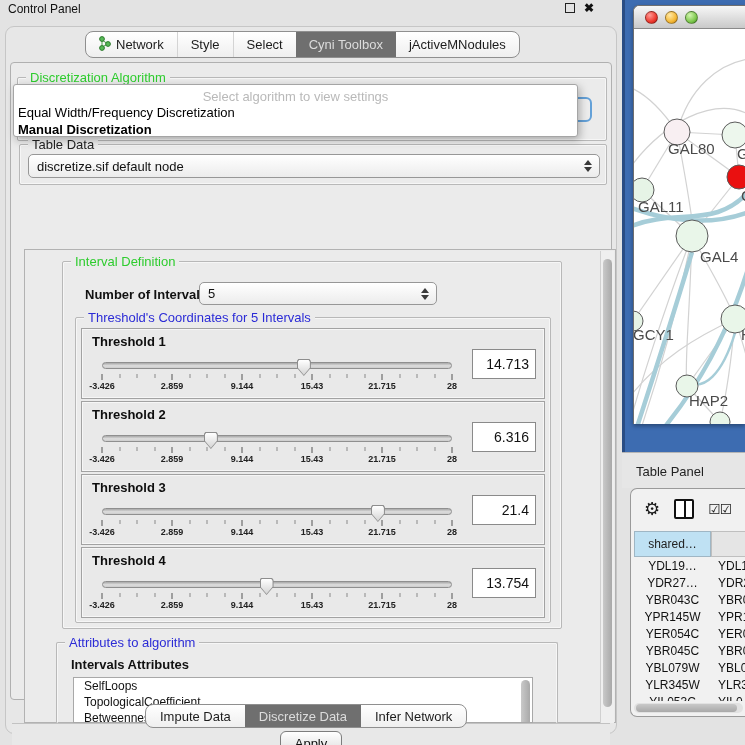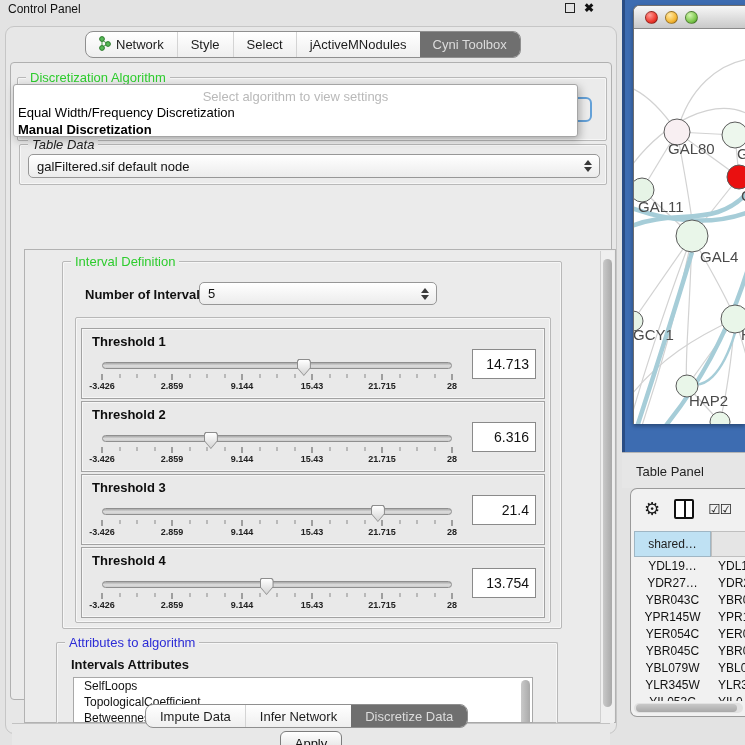--- a/index.html
+++ b/index.html
@@ -28,21 +28,21 @@
   .tab.sel + .tab { border-left:none; }
 
   .content-panel { position:absolute; left:10px; top:62px; width:602px; height:638px;
                    background:#ebebeb; border:1px solid #b0b0b0; border-radius:4px; }
 
   
   .group { position:absolute; border:1px solid #b8b8b8; border-radius:2px;
            box-shadow:inset 0 0 0 1px rgba(255,255,255,.55); }
   .group-label { position:absolute; top:-8px; left:8px; background:#ebebeb; padding:0 4px;
                  font-size:13px; white-space:nowrap; }
-  .lbl-green { color:#2ecc2e; } .lbl-blue { color:#2b2bd6; } .lbl-black { color:#222;font-style:italic; }
+  .lbl-green { color:#2ecc2e; } .lbl-blue { color:#2b2bd6; } .lbl-black { color:#222; }
 
   
   .combo { position:absolute; background:linear-gradient(#ffffff,#ececec); border:1px solid #979797;
            border-radius:5px; display:flex; align-items:center; font-size:13px; color:#111;
            padding-left:8px; }
   .combo .spin { margin-left:auto; margin-right:7px; display:flex; flex-direction:column; gap:2px; }
   .arr-up { width:0; height:0; border-left:4px solid transparent; border-right:4px solid transparent; border-bottom:5px solid #3a3a3a; }
   .arr-dn { width:0; height:0; border-left:4px solid transparent; border-right:4px solid transparent; border-top:5px solid #3a3a3a; }
 
   
@@ -169,38 +169,38 @@
           </svg>
         </span>
         <span>Network</span>
       </div>
       <div class="tab">
           <span>Style</span>
         </div>
       <div class="tab">
           <span>Select</span>
         </div>
+      <div class="tab sel">
+          <span>Cyni Toolbox</span>
+        </div>
       <div class="tab">
           <span>jActiveMNodules</span>
-        </div>
-      <div class="tab sel">
-          <span>Cyni Toolbox</span>
         </div>
     </div>
 
     <div class="content-panel">
 
       <div class="group" style="left:6px; top:14px; width:590px; height:64px;">
         <span class="group-label lbl-green">Discretization Algorithm</span>
       </div>
 
       <div class="group" style="left:8px; top:81px; width:588px; height:41px;">
         <span class="group-label lbl-black">Table Data</span>
         <div class="combo" style="left:8px; top:9px; width:572px; height:24px;">
-          <span>galFiltered.sif default node</span>
+          <span>discretize.sif default node</span>
           <span class="spin">
               <i class="arr-up"></i>
               <i class="arr-dn"></i>
             </span>
         </div>
       </div>
 
       <div class="scroll-region">
 
         <div class="group" style="left:37px; top:11px; width:500px; height:368px;">
@@ -209,20 +209,21 @@
           <span class="num-label" style="left:22px; top:25px;">Number of Intervals</span>
           <div class="combo" style="left:136px; top:20px; width:238px; height:23px;">
             <span>5</span>
             <span class="spin">
                 <i class="arr-up"></i>
                 <i class="arr-dn"></i>
               </span>
           </div>
 
           <div class="group" style="left:12px; top:55px; width:476px; height:306px;">
+            <span class="group-label lbl-blue">Threshold's Coordinates for 5 Intervals</span>
             <div id="threshold-list" style="position:absolute; left:0; top:10px;">
                 <div class="threshold-panel">
                   <div class="tp-label">Threshold 1</div>
                   <div class="tp-track">
                     <div class="tp-thumb" style="left: 57.72%;">
                       <i></i>
                     </div>
                   </div>
                   <div class="tp-ticks">
                     <span class="tick major" style="left: 0%;"></span>
@@ -401,25 +402,25 @@
 
       <div class="apply-strip">
         <div class="apply-btn">Apply</div>
       </div>
     </div>
 
     <div class="bottombar">
       <div class="btab">
           <span>Impute Data</span>
         </div>
+      <div class="btab sel">
+          <span>Discretize Data</span>
+        </div>
       <div class="btab">
           <span>Infer Network</span>
-        </div>
-      <div class="btab sel">
-          <span>Discretize Data</span>
         </div>
     </div>
   </div>
 
   <div class="focus-combo"></div>
   <div class="popup">
     <div class="popup-hint">Select algorithm to view settings</div>
     <div class="popup-item">Equal Width/Frequency Discretization</div>
     <div class="popup-item bold">Manual Discretization</div>
   </div>

